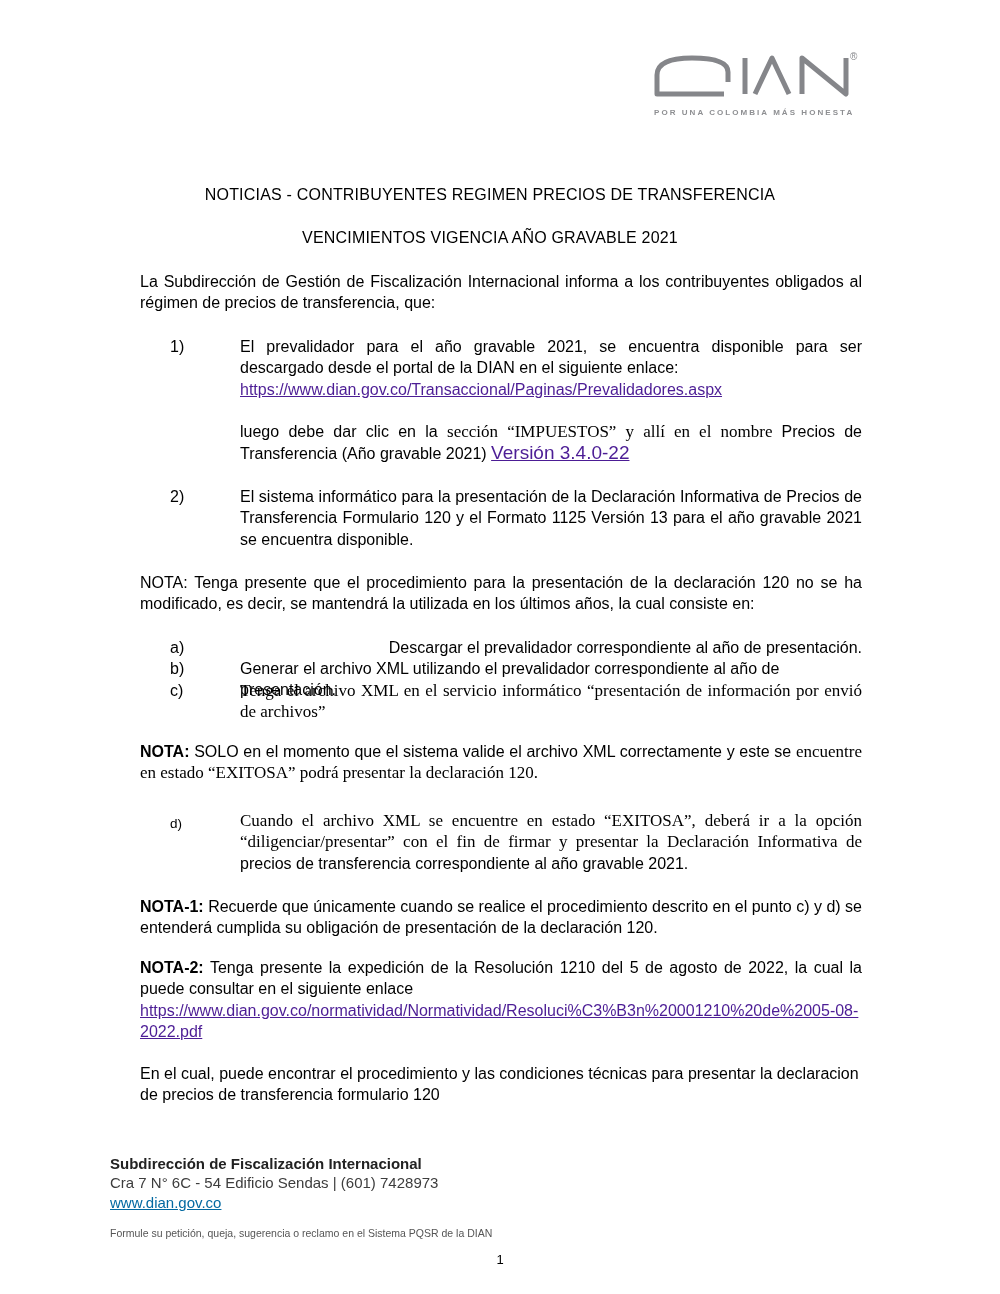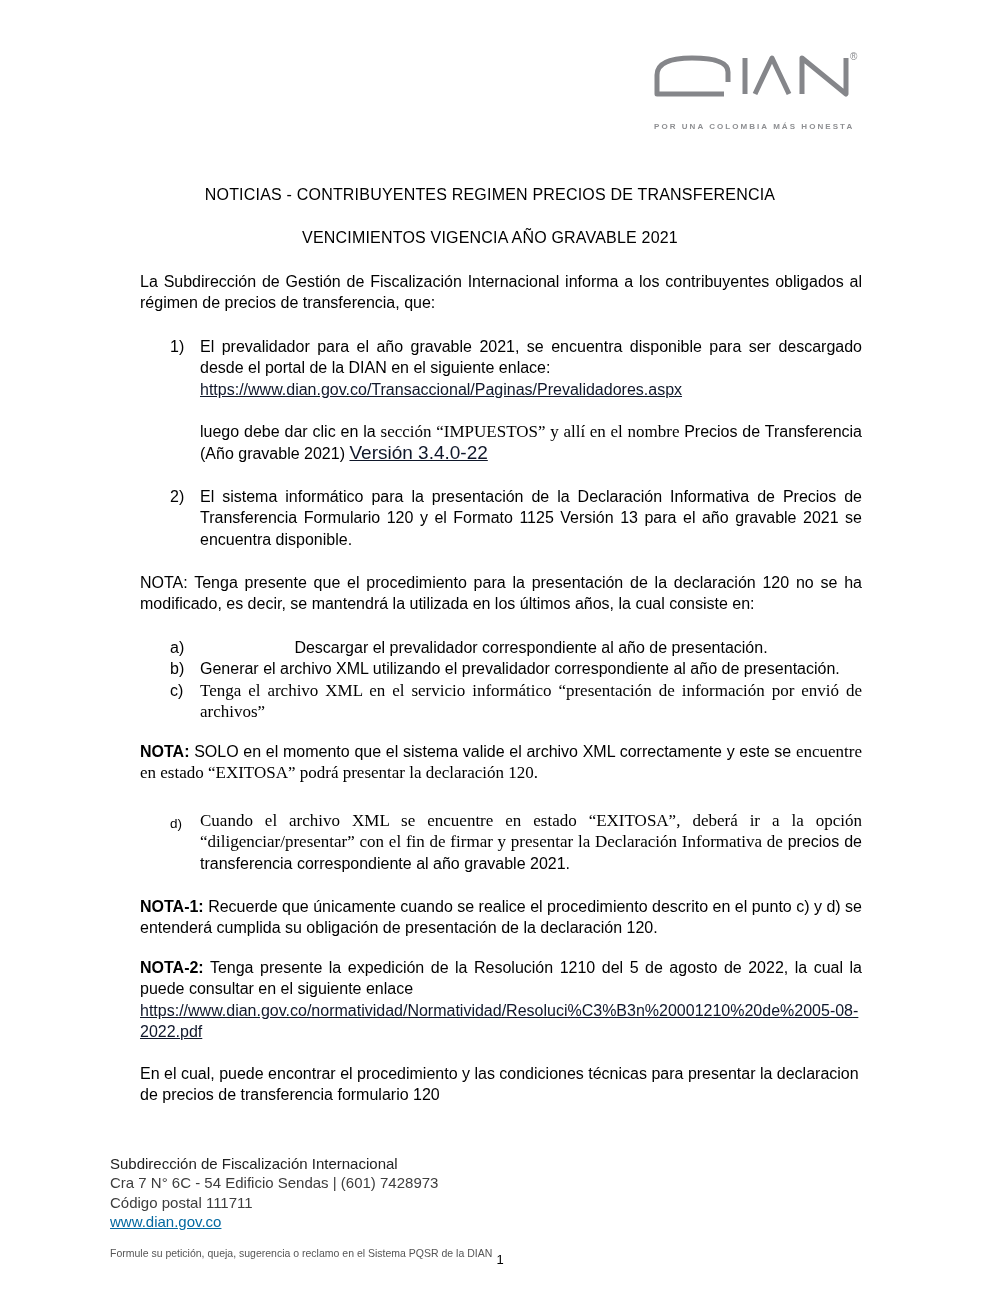--- a/index.html
+++ b/index.html
@@ -16,56 +16,56 @@
   }
   .abs { position:absolute; }
 
   
   .logo { left:652px; top:55px; width:212px; }
   .logo .reg {
     position:absolute; left:198px; top:-4px;
     font-size:10px; color:#85868a;
   }
   .logo .tagline {
-    margin-top:21px; margin-left:2px;
+    margin-top:7px; margin-left:2px;
     font-size:8px; letter-spacing:2.05px;
     color:#8e8f92; white-space:nowrap; font-weight:bold;
   }
 
   
   .title-block { left:0; width:980px; text-align:center; letter-spacing:0.2px; }
   .h-title    { top:186px; }
   .h-subtitle { top:229px; }
 
   
   .para {
     left:140px; width:722px;
     line-height:21.4px;
   }
   .just { text-align:justify; }
   .serif { font-family:"Liberation Serif","DejaVu Serif",serif; font-size:17px; }
   b.lbl { font-weight:bold; }
 
   .li { left:140px; width:722px; display:flex; align-items:flex-start; line-height:21.4px; }
   .li-num  { flex:0 0 30px; margin-left:30px; }
-  .li-body { flex:1; text-align:justify; }
+  .li-body { flex:1; text-align:justify;margin-left:40px; }
   .num-sm { font-size:13.5px; padding-top:3px; }
 
   a.link {
-    color:#0f172a; text-decoration:underline; cursor:pointer;
+    color:#4c1d95; text-decoration:underline; cursor:pointer;
     word-break:break-all;
   }
   a.link-lg { font-size:19px; }
 
   
   .footer {
     left:110px; top:1154px; width:620px;
     font-size:15px; line-height:19.4px; color:#3d3d3d;
   }
-  .footer .dept { font-weight:normal; color:#222; }
+  .footer .dept { font-weight:bold; color:#222; }
   .footer a.site { color:#0369a1; text-decoration:underline; cursor:pointer; }
   .footer .small { font-size:10.5px; color:#555; margin-top:12px; }
 
   .page-number { left:0; width:1000px; top:1252px; text-align:center; font-size:13px; }
 </style>
 </head>
 <body>
 
 <div class="page">
 
@@ -104,21 +104,21 @@
 
   <div class="abs li" style="top:486px">
     <span class="li-num">2)</span>
     <div class="li-body">El sistema informático para la presentación de la Declaración Informativa de Precios de Transferencia Formulario 120 y el Formato 1125 Versión 13 para el año gravable 2021 se encuentra disponible.</div>
   </div>
 
   <div class="abs para just" style="top:572px">NOTA: Tenga presente que el procedimiento para la presentación de la declaración 120 no se ha modificado, es decir, se mantendrá la utilizada en los últimos años, la cual consiste en:</div>
 
   <div class="abs li" style="top:637px">
     <span class="li-num">a)</span>
-    <div class="li-body" style="text-align:center">Descargar el prevalidador correspondiente al año de presentación.</div>
+    <div class="li-body" style="text-align:right">Descargar el prevalidador correspondiente al año de presentación.</div>
   </div>
   <div class="abs li" style="top:658px">
     <span class="li-num">b)</span>
     <div class="li-body" style="text-align:left">Generar el archivo XML utilizando el prevalidador correspondiente al año de presentación.</div>
   </div>
   <div class="abs li" style="top:680px">
     <span class="li-num">c)</span>
     <div class="li-body serif">Tenga el archivo XML en el servicio informático “presentación de información por envió de archivos”</div>
   </div>
 
@@ -140,20 +140,19 @@
   <div class="abs para just" style="top:957px">
     <b class="lbl">NOTA-2:</b><span> Tenga presente la expedición de la Resolución 1210 del 5 de agosto de 2022, la cual la puede consultar en el siguiente enlace</span><br>
     <a class="link">https://www.dian.gov.co/normatividad/Normatividad/Resoluci%C3%B3n%20001210%20de%2005-08-2022.pdf</a>
   </div>
 
   <div class="abs para" style="top:1063px">En el cual, puede encontrar el procedimiento y las condiciones técnicas para presentar la declaracion de precios de transferencia formulario 120</div>
 
   <div class="abs footer">
     <div class="dept">Subdirección de Fiscalización Internacional</div>
     <div>Cra 7 N° 6C - 54 Edificio Sendas | (601) 7428973</div>
-    <div>Código postal 111711</div>
     <div><a class="site">www.dian.gov.co</a></div>
     <div class="small">Formule su petición, queja, sugerencia o reclamo en el Sistema PQSR de la DIAN</div>
   </div>
 
   <div class="abs page-number">1</div>
 
 </div>
 
 </body></html>

